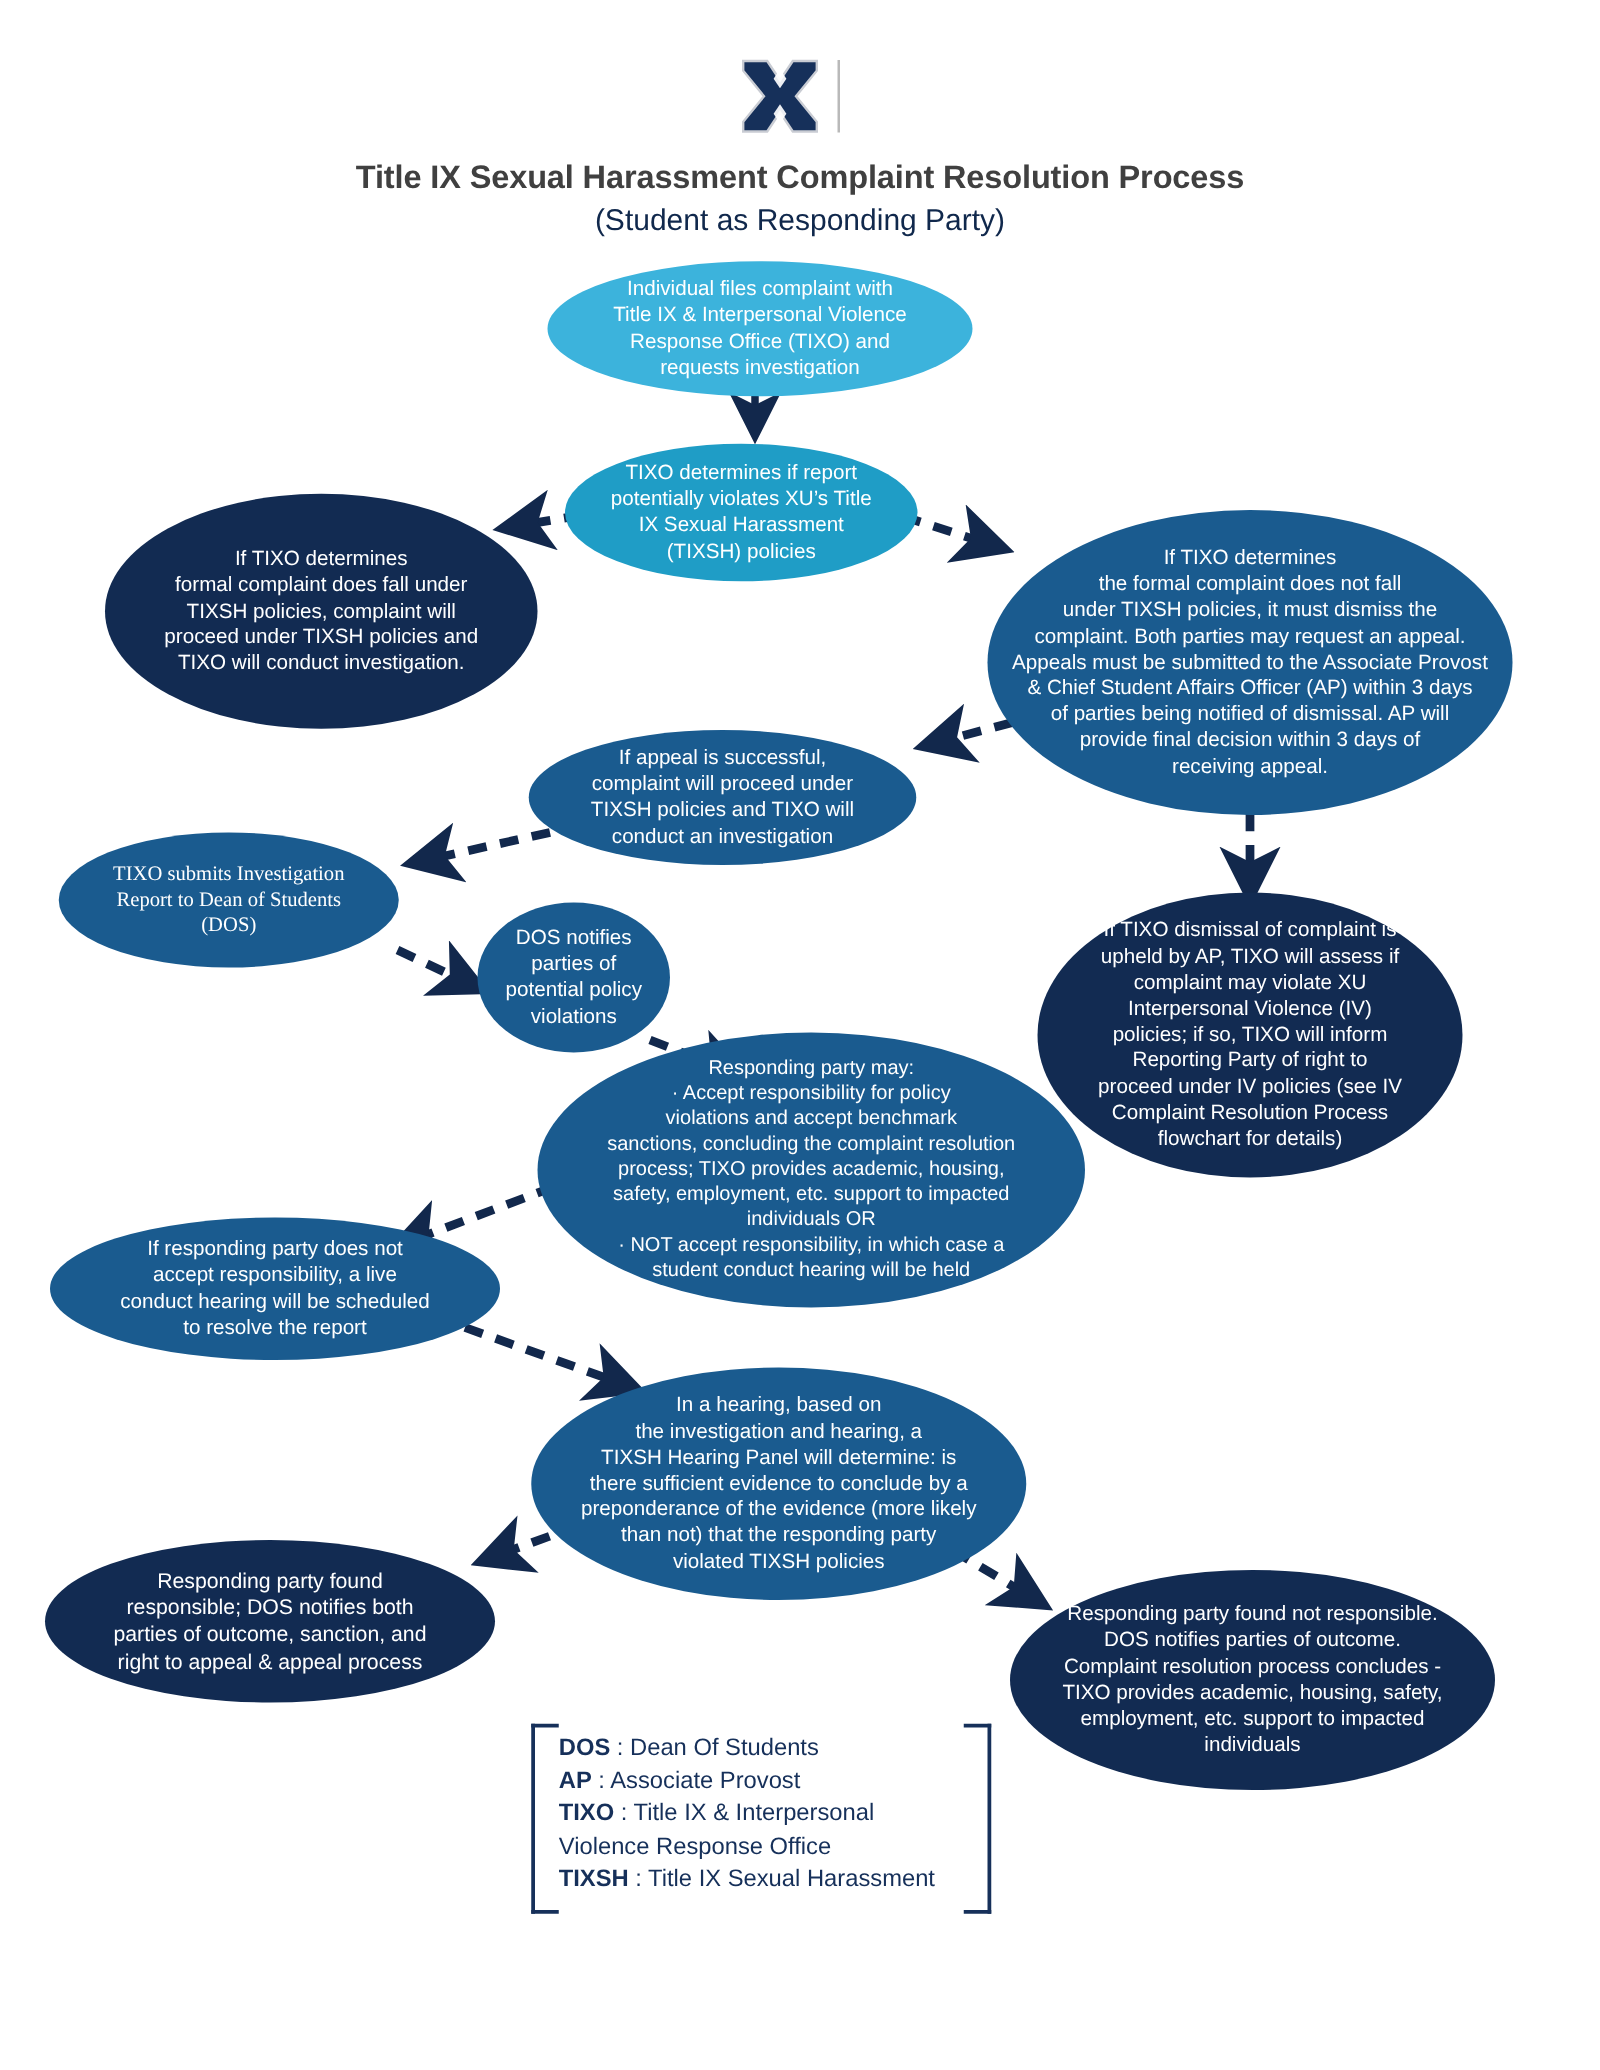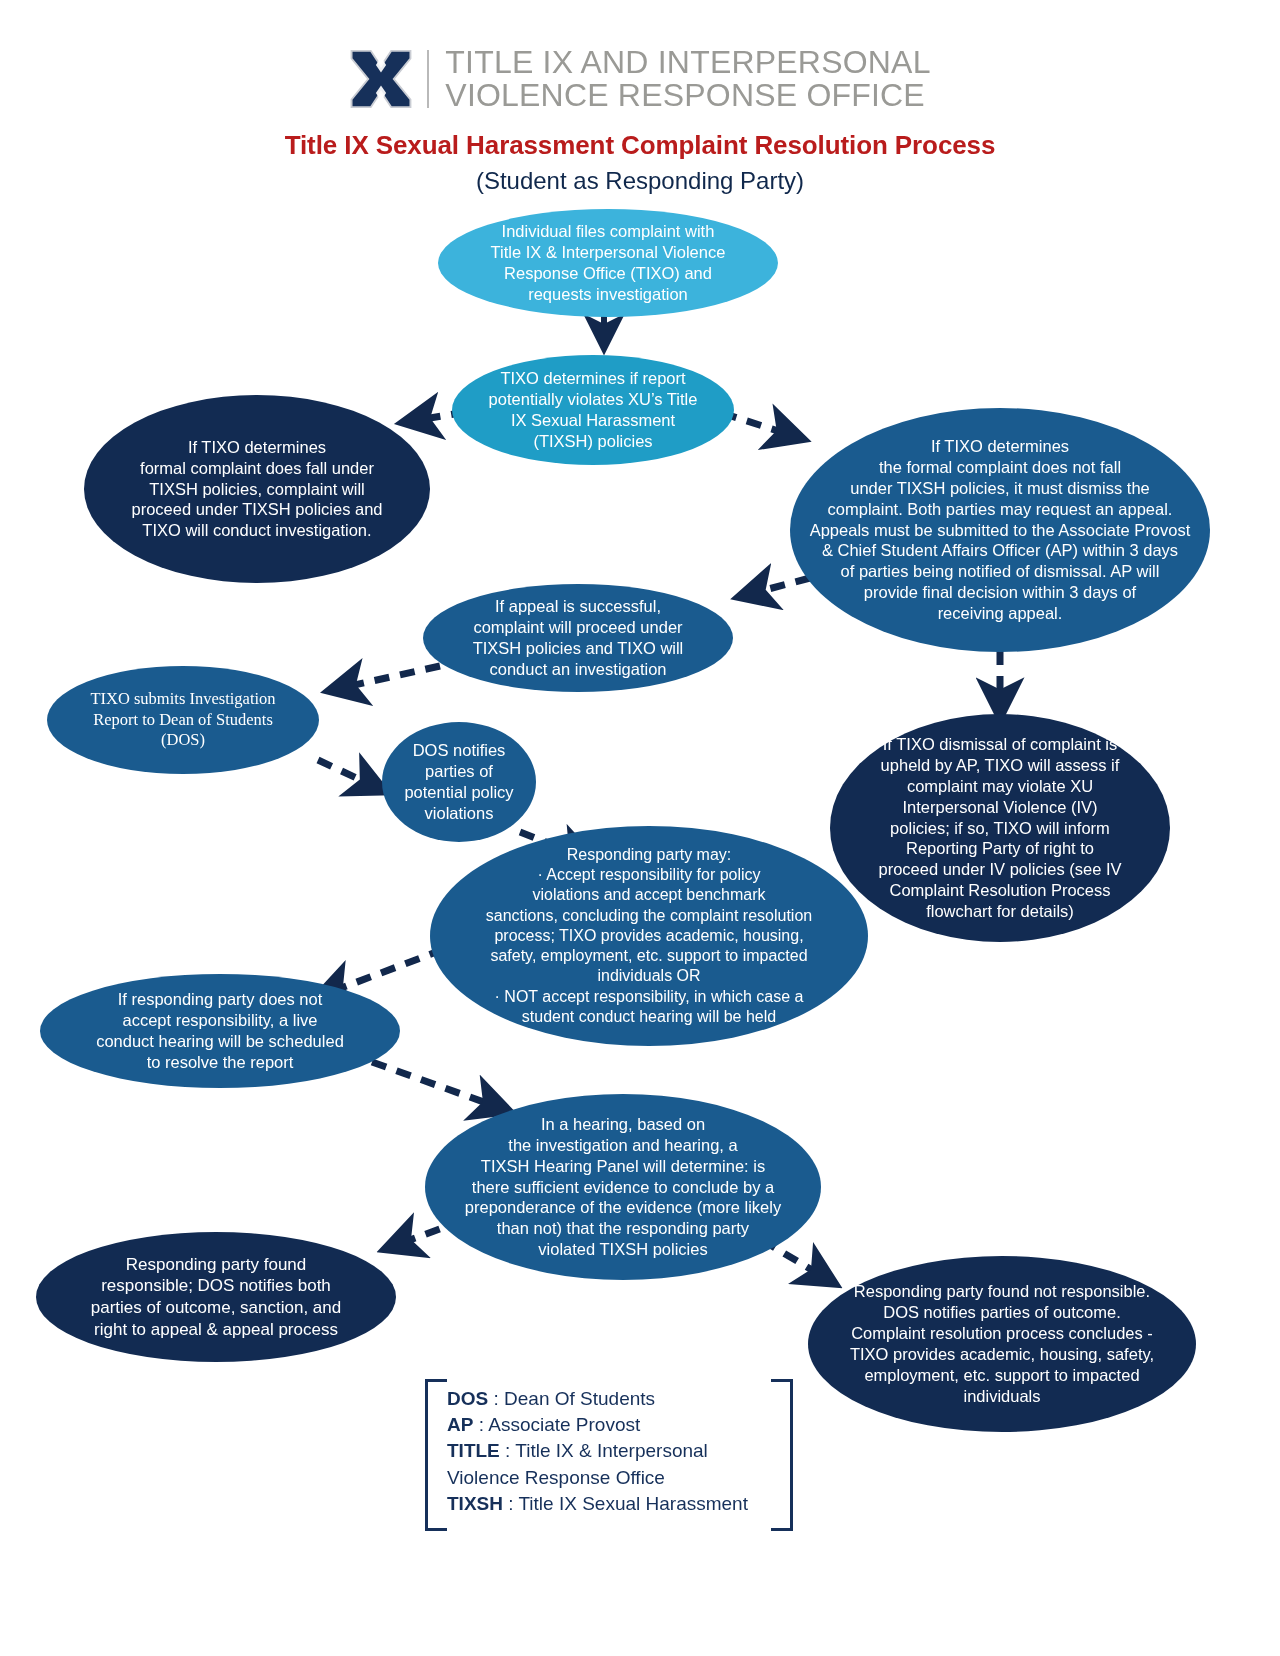--- a/index.html
+++ b/index.html
@@ -48,21 +48,21 @@
     text-align: left;
     color: #9a9a96;
     font-size: 32px;
     line-height: 1.03;
     letter-spacing: 0.2px;
     font-weight: 400;
     white-space: pre-line;
   }
   .title-main {
     margin-top: 18px;
-    color: #b91c1c;
+    color: #404040;
     font-size: 26px;
     font-weight: bold;
     letter-spacing: -0.1px;
   }
   .title-sub {
     margin-top: 6px;
     color: #10284c;
     font-size: 24px;
     font-weight: normal;
   }
@@ -118,22 +118,20 @@
 <div id="page">
 
   <div class="header">
     <div class="logo-row">
       <svg class="logo-x" viewBox="0 0 100 96" aria-hidden="true">
         <polygon points="4,4 34,4 50,28 66,4 96,4 96,16 70,48 96,80 96,92 66,92 50,68 34,92 4,92 4,80 30,48 4,16" fill="#16305a" stroke="#c9ccd3" stroke-width="3"></polygon>
         <polygon points="50,14 58,26 50,38 42,26" fill="#ffffff" opacity="0.92"></polygon>
         <polygon points="50,58 58,70 50,82 42,70" fill="#ffffff" opacity="0.92"></polygon>
       </svg>
       <div class="logo-divider"></div>
-      <div class="logo-text">TITLE IX AND INTERPERSONAL
-VIOLENCE RESPONSE OFFICE</div>
     </div>
     <div class="title-main">Title IX Sexual Harassment Complaint Resolution Process</div>
     <div class="title-sub">(Student as Responding Party)</div>
   </div>
 
   <svg id="flow" aria-hidden="true">
     <defs>
       <marker id="ah" viewBox="0 0 12 12" refX="9" refY="6" markerWidth="7" markerHeight="7" orient="auto-start-reverse">
         <path d="M0,0 L12,6 L0,12 L3,6 z" fill="#12284c"></path>
       </marker>
@@ -279,21 +277,21 @@
   <div class="bracket bracket-r" style="left:771px; top:1379px; width:22px; height:152px;"></div>
 
   <div class="legend" style="left:447px; top:1386px; width:324px;">
     <div class="l-row">
       <b>DOS</b><span> : </span><span>Dean Of Students</span>
     </div>
     <div class="l-row">
       <b>AP</b><span> : </span><span>Associate Provost</span>
     </div>
     <div class="l-row">
-      <b>TITLE</b><span> : </span><span>Title IX &amp; Interpersonal</span>
+      <b>TIXO</b><span> : </span><span>Title IX &amp; Interpersonal</span>
     </div>
     <div class="l-row">
       <span>Violence Response Office</span>
     </div>
     <div class="l-row">
       <b>TIXSH</b><span> : </span><span>Title IX Sexual Harassment</span>
     </div>
   </div>
 
 </div>

